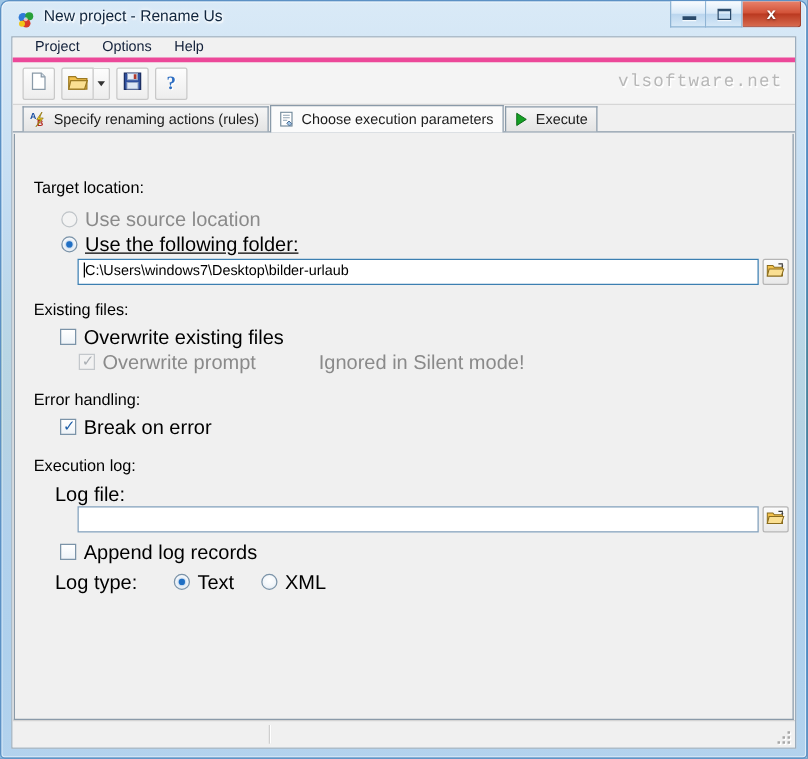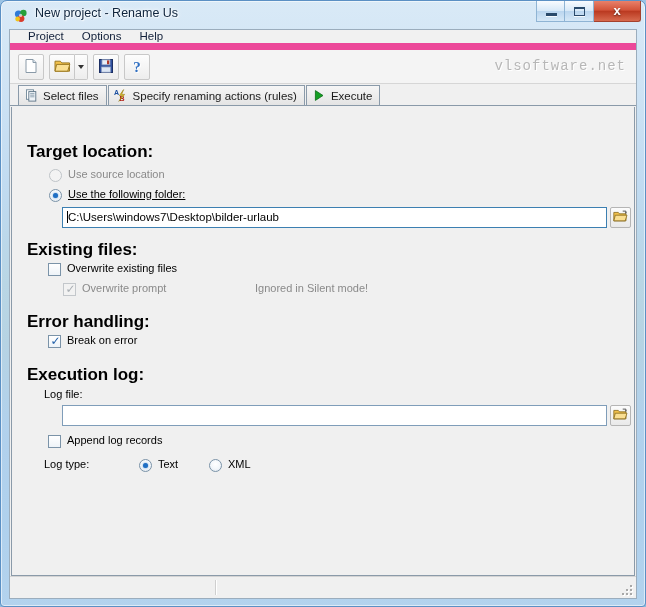--- a/index.html
+++ b/index.html
@@ -146,21 +146,21 @@
     background: #f0f0f0;
     border: 1px solid #9badbd;
     box-sizing: border-box;
     overflow: hidden;
   }
 
   
   #menubar {
     height: 20px;
     background: #f1f1f1;
-    border-bottom: 7px solid #ec4899;
+    border-bottom: 4px solid #ec4899;
     display: flex;
     align-items: center;
     padding-left: 9px;
     box-sizing: border-box;
   }
   .menu-item {
     padding: 2px 9px 3px 9px;
     font-size: 11.5px;
     color: #12203a;
     cursor: default;
@@ -286,28 +286,28 @@
     left: 1px; top: 0; right: 1px; bottom: 0;
     background: #f0f0f0;
     border-left: 1px solid #8a9aa9;
     border-right: 1px solid #8a9aa9;
     border-bottom: 1px solid #8a9aa9;
     box-sizing: border-box;
     padding: 0;
   }
   .section-head {
     position: absolute;
-    font-size: 17px;
-    font-weight: bold;
+    font-size: 13px;
+    font-weight: normal;
     color: #000;
     white-space: nowrap;
   }
   .row-label {
     position: absolute;
-    font-size: 11px;
+    font-size: 16px;
     color: #000;
     white-space: nowrap;
   }
   .row-label.muted { color: #8a8a8a; }
 
   
   .radio {
     position: absolute;
     width: 13px; height: 13px;
     border-radius: 50%;
@@ -509,42 +509,42 @@
 
       <div class="tb-btn">
         <span style="color:#2f6fc2;font-size:15px;font-weight:bold;line-height:16px;font-family:'Liberation Serif',serif;text-shadow:1px 1px 0 #fff;">?</span>
       </div>
 
       <div id="watermark">vlsoftware.net</div>
     </div>
 
     <div id="tabstrip">
 
-      <div class="tab">
-        <span class="tab-icon">
-          <svg width="13" height="13" viewBox="0 0 13 13">
-            <rect x="1.5" y="0.8" width="7" height="9.5" fill="#ffffff" stroke="#6f8798" stroke-width="0.9"></rect>
-            <rect x="3.8" y="2.6" width="7" height="9.5" fill="#eef3f7" stroke="#5d7486" stroke-width="0.9"></rect>
-            <path d="M5.2 4.6h4.2M5.2 6.2h4.2M5.2 7.8h4.2" stroke="#7e93a4" stroke-width="0.8"></path>
-          </svg>
-        </span>
-        <span>Select files</span>
-      </div>
 
       <div class="tab">
         <span class="tab-icon">
           <svg width="14" height="13" viewBox="0 0 14 13">
             <text x="0" y="6.4" font-family="Liberation Sans, sans-serif" font-size="7" font-weight="bold" fill="#1b4fa0">A</text>
             <text x="5.6" y="12" font-family="Liberation Sans, sans-serif" font-size="7" font-weight="bold" fill="#b3261e">B</text>
             <path d="M9.6 0.6L5.4 6.6h3L4.8 12.4 10.6 5.4h-3z" fill="#f2d024" stroke="#8e7310" stroke-width="0.6"></path>
           </svg>
         </span>
         <span>Specify renaming actions (rules)</span>
       </div>
 
+      <div class="tab active">
+        <span class="tab-icon">
+          <svg width="13" height="13" viewBox="0 0 13 13">
+            <rect x="1.6" y="0.8" width="9" height="11" fill="#ffffff" stroke="#6f8798" stroke-width="0.9"></rect>
+            <path d="M3.4 3.2h5.4M3.4 5.2h5.4M3.4 7.2h3.4" stroke="#8fa3b3" stroke-width="0.8"></path>
+            <path d="M6.4 9.6l1.8-1.8 2.2 2.2-1.8 1.8z" fill="#9fc4e4" stroke="#40618a" stroke-width="0.7"></path>
+          </svg>
+        </span>
+        <span>Choose execution parameters</span>
+      </div>
 
       <div class="tab">
         <span class="tab-icon">
           <svg width="12" height="13" viewBox="0 0 12 13">
             <path d="M2.4 1.6L10 6.5 2.4 11.4z" fill="#15a024" stroke="#0c6b18" stroke-width="0.8"></path>
           </svg>
         </span>
         <span>Execute</span>
       </div>
     </div>

